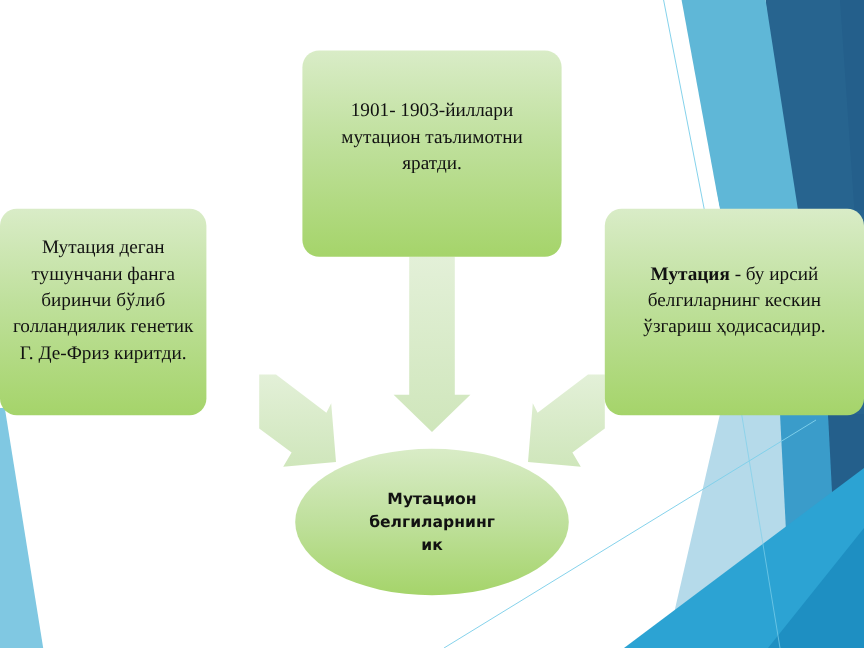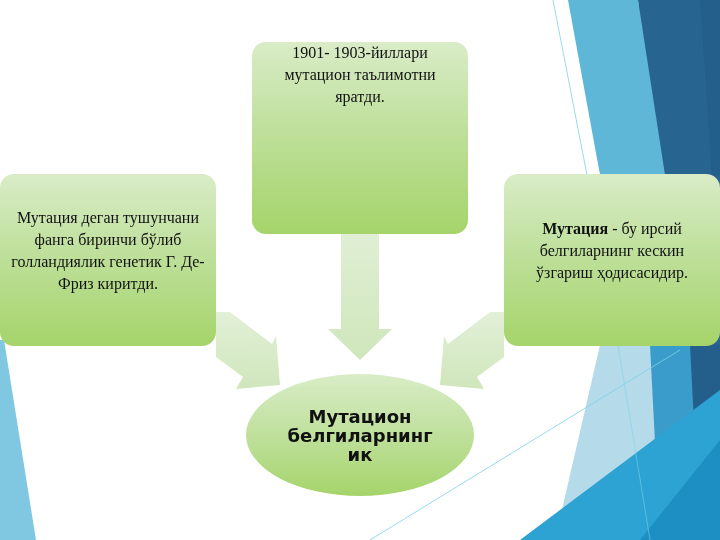--- a/index.html
+++ b/index.html
@@ -4,28 +4,28 @@
 <style>
   html, body { margin: 0; padding: 0; }
   body { width: 720px; height: 540px; position: relative; overflow: hidden; background: #ffffff; font-family: "Liberation Serif", serif; }
   .bg { position: absolute; left: 0; top: 0; width: 720px; height: 540px; }
   .box {
     position: absolute; border-radius: 14px;
     background: linear-gradient(to bottom, #d9ecc7 0%, #bfe09c 45%, #a5d46a 100%);
     display: flex; align-items: center; justify-content: center; text-align: center;
     color: #111; font-size: 16px; line-height: 22px; box-sizing: border-box; padding: 0 8px;
   }
-  .box-top { left: 252px; top: 42px; width: 216px; height: 192px; align-items: flex-start; }
-  .box-left { left: 0; top: 174px; width: 216px; height: 172px; padding-bottom: 18px; }
+  .box-top { left: 252px; top: 42px; width: 216px; height: 172px; align-items: flex-start; padding-top: 40px; }
+  .box-left { left: 0; top: 174px; width: 172px; height: 172px; padding-bottom: 18px; }
   .box-right { left: 504px; top: 174px; width: 216px; height: 172px; padding-bottom: 18px; }
   .ellipse {
     position: absolute; left: 246px; top: 374px; width: 228px; height: 122px; border-radius: 50%;
     background: linear-gradient(to bottom, #d9ecc7 0%, #bfe09c 50%, #a5d46a 100%);
     display: flex; align-items: center; justify-content: center; text-align: center;
-    font-family: "DejaVu Sans", sans-serif; font-weight: bold; font-size: 18px; line-height: 19px; color: #111;
+    font-family: "DejaVu Sans", sans-serif; font-weight: bold; font-size: 13px; line-height: 19px; color: #111;
     padding: 0 28px; box-sizing: border-box;
   }
   .arrows { position: absolute; left: 0; top: 0; width: 720px; height: 540px; pointer-events: none; }
   b { font-weight: bold; }
 </style>
 </head>
 <body>
 
 <svg class="bg" viewBox="0 0 720 540" xmlns="http://www.w3.org/2000/svg">
 

